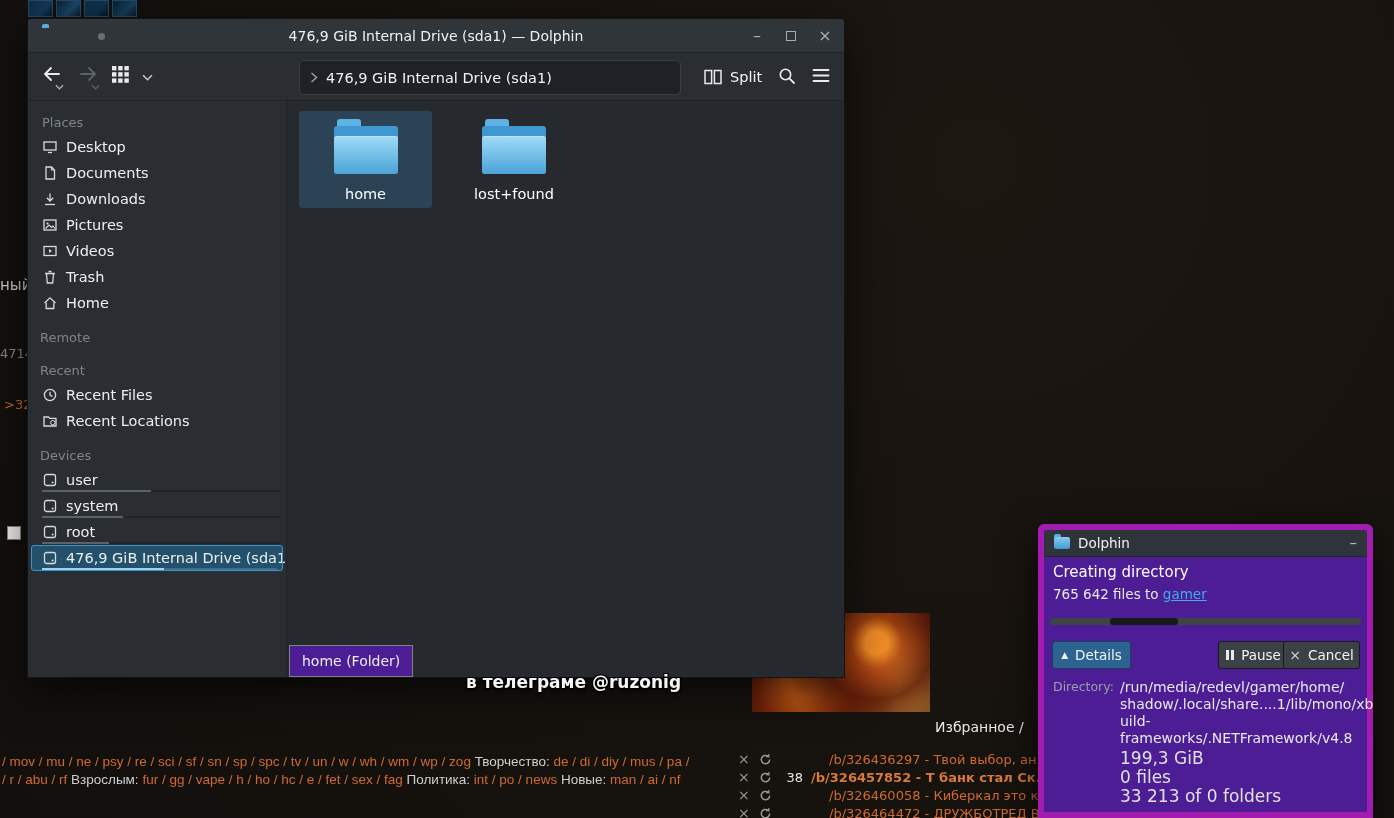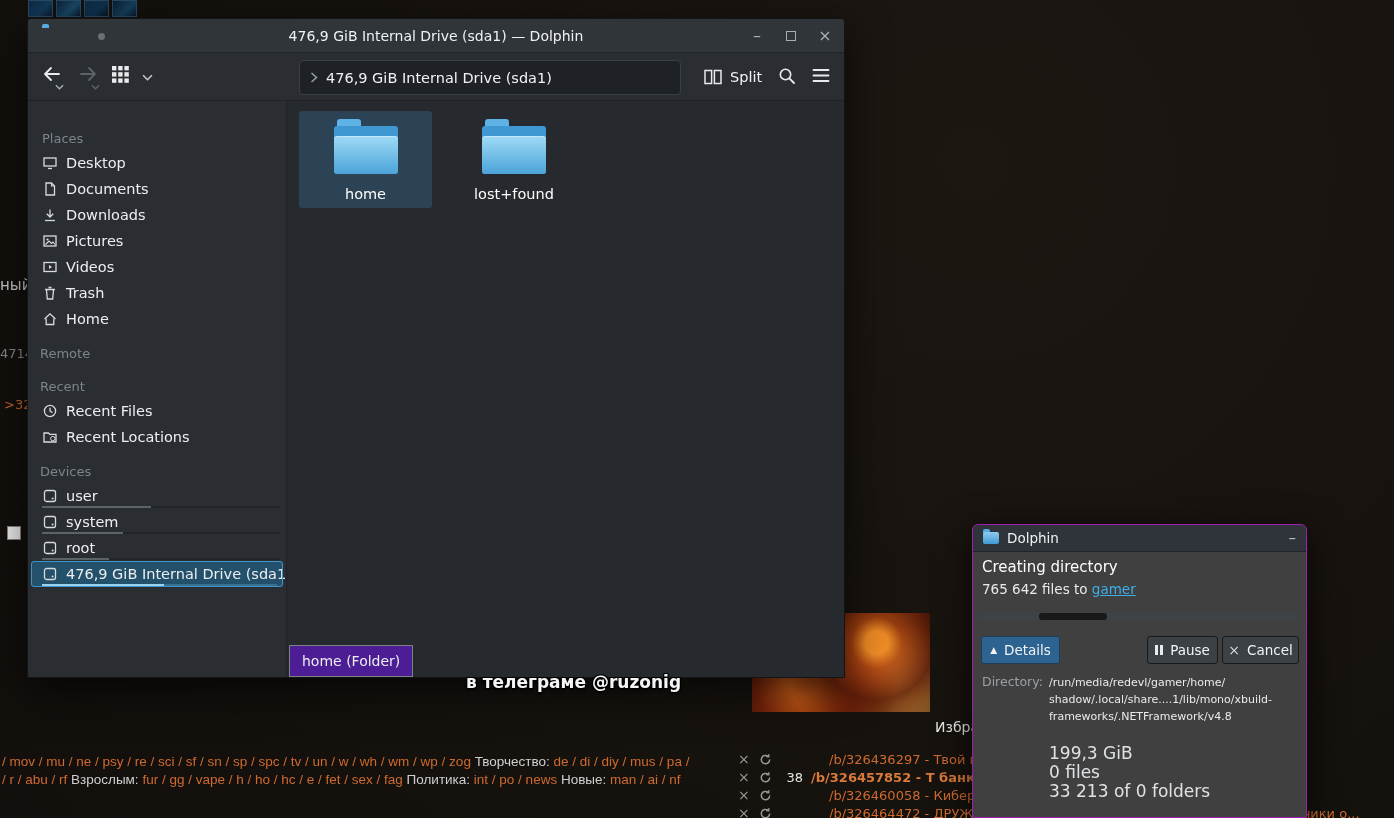--- a/index.html
+++ b/index.html
@@ -65,21 +65,21 @@
   .toolbar { height:48px; position:relative; background:#2a2e33; border-bottom:1px solid #1f2226; }
   .tb-btn { position:absolute; display:flex; align-items:center; justify-content:center; cursor:pointer; }
   .tb-chevron { position:absolute; cursor:pointer; }
   .location-bar { position:absolute; left:271px; top:7px; width:382px; height:35px; background:#1e2226; border:1px solid #3a3f45; border-radius:4px; display:flex; align-items:center; padding:0 10px; gap:8px; cursor:text; }
   .location-bar .loc-text { font-size:14.5px; color:#f0f1f2; white-space:nowrap; }
   .split-btn { position:absolute; left:668px; top:9px; height:30px; display:flex; align-items:center; gap:8px; padding:0 8px; border-radius:3px; cursor:pointer; }
   .split-btn .split-label { font-size:14.5px; color:#f0f1f2; }
 
   .dolphin-body { flex:1; display:flex; min-height:0; }
   .sidebar { width:259px; background:#2a2e33; border-right:1px solid #1f2226; padding-top:10px; overflow:hidden; }
-  .side-header { font-size:13px; color:#7e848a; padding:4px 0 4px 14px; margin-top:16px; }
+  .side-header { font-size:13px; color:#7e848a; padding:4px 0 4px 14px; margin-top:0; }
   .side-header.gap { margin-top:10px;padding-left:12px; }
   .side-item { height:26px; display:flex; align-items:center; gap:9px; padding-left:14px; cursor:pointer; position:relative; font-size:14.5px; color:#eceeef; white-space:nowrap; }
   .side-item .si { width:15px; height:15px; display:flex; align-items:center; justify-content:center; color:#d7dadd; flex:0 0 15px; }
   .side-item .si svg { display:block; }
   .capacity { position:absolute; left:14px; right:6px; bottom:1px; height:2px; background:#212528; }
   .capacity i { display:block; height:100%; background:#5b6artefact; }
   .capacity i { background:#5b6268; }
   .side-item.selected { background:#23506b; outline:1px solid #3d94c9; outline-offset:-1px; border-radius:3px; margin:0 3px; padding-left:11px; }
   .side-item.selected .capacity { background:#39708f; left:11px; }
   .side-item.selected .capacity i { background:#9ad2f0; }
@@ -89,40 +89,40 @@
   .file-tile.selected { background:#2c4356; }
   .file-label { font-size:14.5px; color:#fcfcfc; margin-top:10px; }
   .folder-icon { position:relative; width:64px; height:48px; margin-bottom:2px; }
   .folder-icon .tab { position:absolute; top:-7px; left:3px; width:24px; height:10px; background:#5fb2e6; border-radius:3px 3px 0 0; }
   .folder-icon .back { position:absolute; inset:0; background:#3f98d2; border-radius:3px; }
   .folder-icon .front { position:absolute; left:0; right:0; bottom:0; height:38px; background:linear-gradient(180deg,#9ed9f6,#5aaede 80%,#4da2d8); border-radius:3px; border-top:1px solid #bfe6f9; }
 
   .status-tooltip { position:absolute; left:261px; top:626px; height:32px; background:#4c1d95; border:1px solid #7c8184; display:flex; align-items:center; padding:0 12px; font-size:14px; color:#eceeef; z-index:11; }
 
   
-  .progress-win { position:absolute; left:972px; top:524px; width:335px; height:294px; z-index:30;
-    background:#404040; border:1px solid #a21caf; border-radius:6px 6px 0 0; box-shadow:0 10px 36px rgba(0,0,0,.7); }
+  .progress-win { position:absolute; left:1038px; top:524px; width:335px; height:294px; z-index:30;
+    background:#4c1d95; border:6px solid #a21caf; border-radius:6px 6px 0 0; box-shadow:0 10px 36px rgba(0,0,0,.7); }
   .pd-titlebar { height:27px; background:#2f343a; border-radius:5px 5px 0 0; border-bottom:1px solid #202327; display:flex; align-items:center; padding:0 10px; gap:8px; }
   .pd-title { font-size:13.5px; color:#f0f1f2; }
   .pd-min { margin-left:auto; color:#b4b8bb; font-size:15px; cursor:pointer; }
   .pd-heading { position:absolute; left:9px; top:33px; font-size:15px; color:#fcfcfc; }
   .pd-files { position:absolute; left:9px; top:56px; font-size:13.5px; color:#e8eaec; }
   .pd-files a { color:#3daee9; text-decoration:underline; cursor:pointer; }
   .pd-bar { position:absolute; left:6px; right:6px; top:88px; height:7px; background:#3e4347; border-radius:3px; }
   .pd-bar i { position:absolute; left:60px; width:68px; top:0; bottom:0; background:#17191b; border-radius:3px; }
   .pd-btn { position:absolute; top:111px; height:28px; border-radius:3px; display:flex; align-items:center; justify-content:center; gap:7px; font-size:13.5px; color:#f2f3f4; cursor:pointer; border:1px solid #17191b; background:#3c4146; }
   .pd-btn.details { left:8px; width:79px; background:#2d6390; border-color:#1e3e57; }
   .pd-btn.pause { left:174px; width:71px; }
   .pd-btn.cancel { right:7px; width:77px; }
   .pd-btn .tri { font-size:9px; line-height:9px; }
   .pause-glyph { display:flex; gap:2px; }
   .pause-glyph b { width:3px; height:10px; background:#e8eaec; display:block; }
   .pd-btn .xg { font-size:14px; line-height:14px; color:#d7dadd; }
   .pd-dir-label { position:absolute; left:9px; top:149px; font-size:12.5px; color:#9aa0a5; }
-  .pd-dir-value { position:absolute; left:76px; top:149px; width:256px; font-size:11px; line-height:17px; color:#e8eaec; word-break:break-all; }
+  .pd-dir-value { position:absolute; left:76px; top:149px; width:256px; font-size:14px; line-height:17px; color:#e8eaec; word-break:break-all; }
   .pd-stat { position:absolute; left:76px; font-size:17px; color:#dfe2e4; }
   .pd-size { top:218px; } .pd-filecount { top:237px; } .pd-foldercount { top:256px; }
 
   svg.icon { display:block; }
 </style>
 </head>
 <body>
 
 <div class="bg-thumb" style="left:28px;"></div>
 <div class="bg-thumb" style="left:56px; background:linear-gradient(135deg,#0c2238,#1a4a6a 60%,#0a1c2e);"></div>

